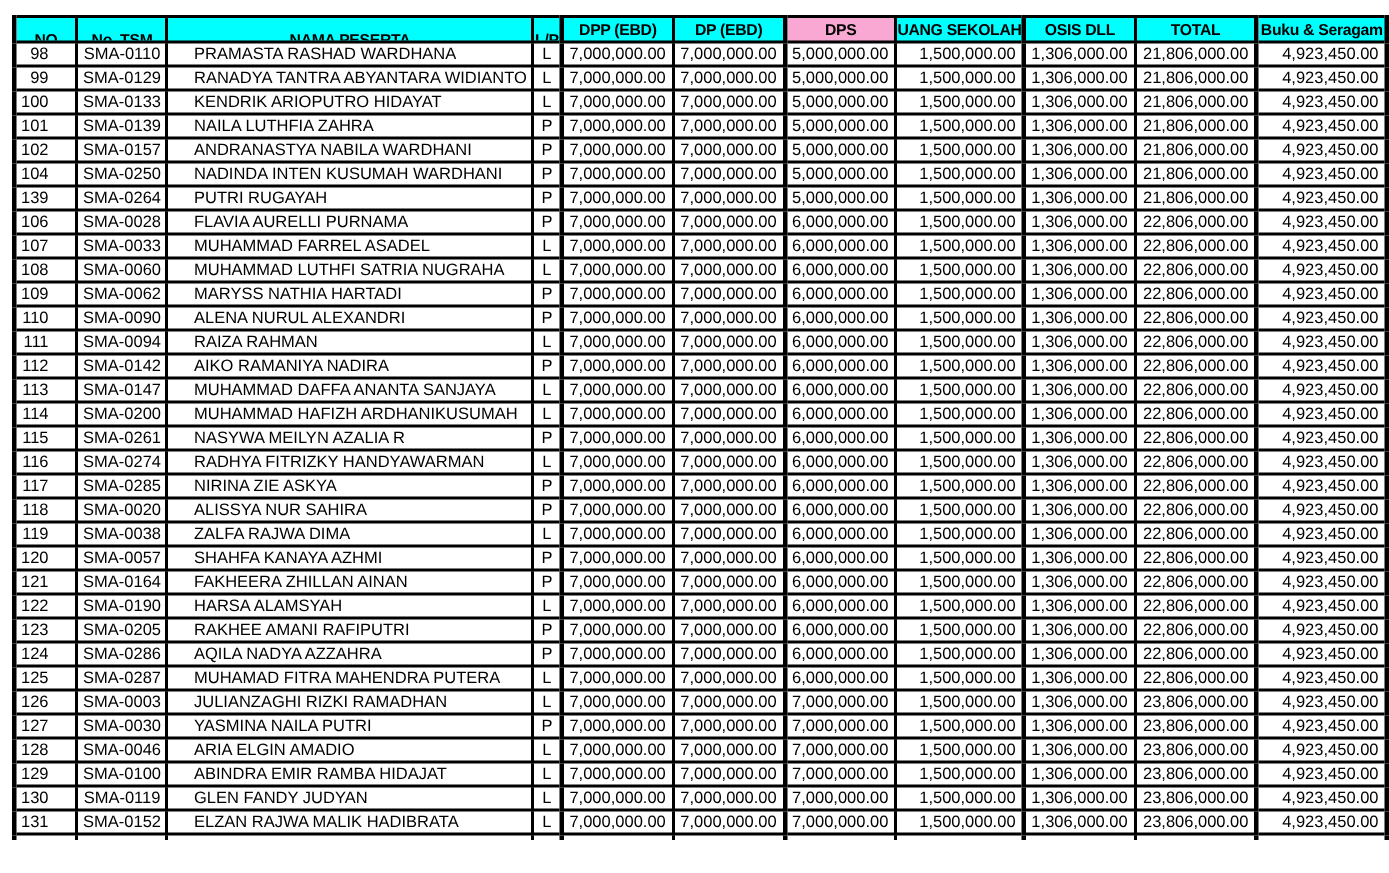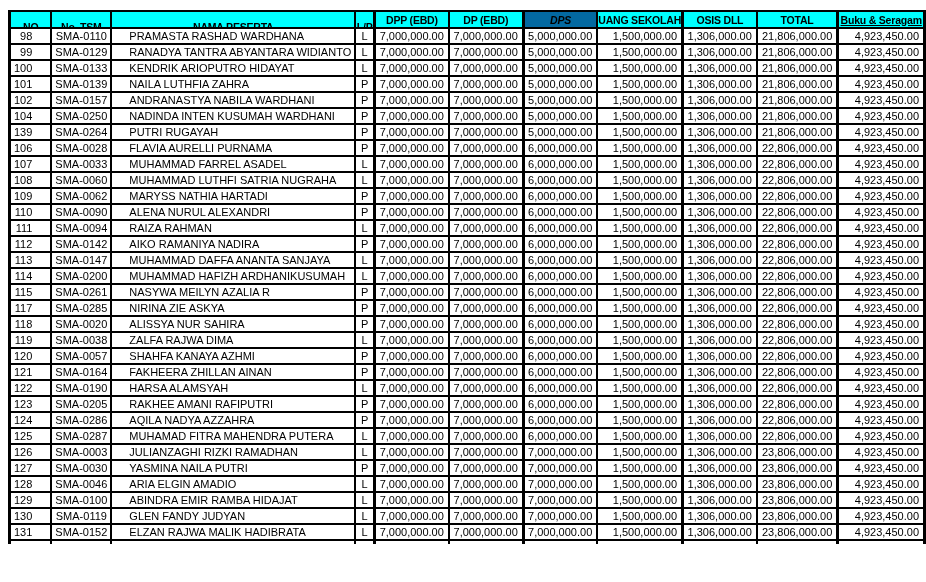--- a/index.html
+++ b/index.html
@@ -114,41 +114,41 @@
           <th class="" style="background: rgb(0, 255, 255);">
             <span class="hdrwrap">
               <span>DPP (EBD)</span>
             </span>
           </th>
           <th class="thick-r " style="background: rgb(0, 255, 255);">
             <span class="hdrwrap">
               <span>DP (EBD)</span>
             </span>
           </th>
-          <th class="" style="background: #0369a1; font-style: italic;">
+          <th class="" style="background: #f9a8d4;">
             <span class="hdrwrap">
               <span>DPS</span>
             </span>
           </th>
           <th class="thick-r " style="background: rgb(0, 255, 255);">
             <span class="hdrwrap">
               <span>UANG SEKOLAH</span>
             </span>
           </th>
           <th class="" style="background: rgb(0, 255, 255);">
             <span class="hdrwrap">
               <span>OSIS DLL</span>
             </span>
           </th>
           <th class="thick-r " style="background: rgb(0, 255, 255); margin-left: 33px;">
             <span class="hdrwrap">
               <span>TOTAL</span>
             </span>
           </th>
-          <th class="" style="background: rgb(0, 255, 255); text-decoration: underline;">
+          <th class="" style="background: rgb(0, 255, 255);">
             <span class="hdrwrap">
               <span>Buku &amp; Seragam</span>
             </span>
           </th>
         </tr>
       </thead>
     <tbody>
         <tr>
           <td class="al-r no-cell">98</td>
           <td class="al-c">SMA-0110</td>
@@ -355,20 +355,33 @@
           <td class="al-r thick-r">1,500,000.00</td>
           <td class="al-r">1,306,000.00</td>
           <td class="al-r thick-r">22,806,000.00</td>
           <td class="al-r">4,923,450.00</td>
         </tr>
         <tr>
           <td class="al-r no-cell">115</td>
           <td class="al-c">SMA-0261</td>
           <td class="al-l">NASYWA MEILYN AZALIA R</td>
           <td class="al-c thick-r">P</td>
+          <td class="al-r">7,000,000.00</td>
+          <td class="al-r thick-r">7,000,000.00</td>
+          <td class="al-r">6,000,000.00</td>
+          <td class="al-r thick-r">1,500,000.00</td>
+          <td class="al-r">1,306,000.00</td>
+          <td class="al-r thick-r">22,806,000.00</td>
+          <td class="al-r">4,923,450.00</td>
+        </tr>
+        <tr>
+          <td class="al-r no-cell">116</td>
+          <td class="al-c">SMA-0274</td>
+          <td class="al-l">RADHYA FITRIZKY  HANDYAWARMAN</td>
+          <td class="al-c thick-r">L</td>
           <td class="al-r">7,000,000.00</td>
           <td class="al-r thick-r">7,000,000.00</td>
           <td class="al-r">6,000,000.00</td>
           <td class="al-r thick-r">1,500,000.00</td>
           <td class="al-r">1,306,000.00</td>
           <td class="al-r thick-r">22,806,000.00</td>
           <td class="al-r">4,923,450.00</td>
         </tr>
         <tr>
           <td class="al-r no-cell">117</td>

